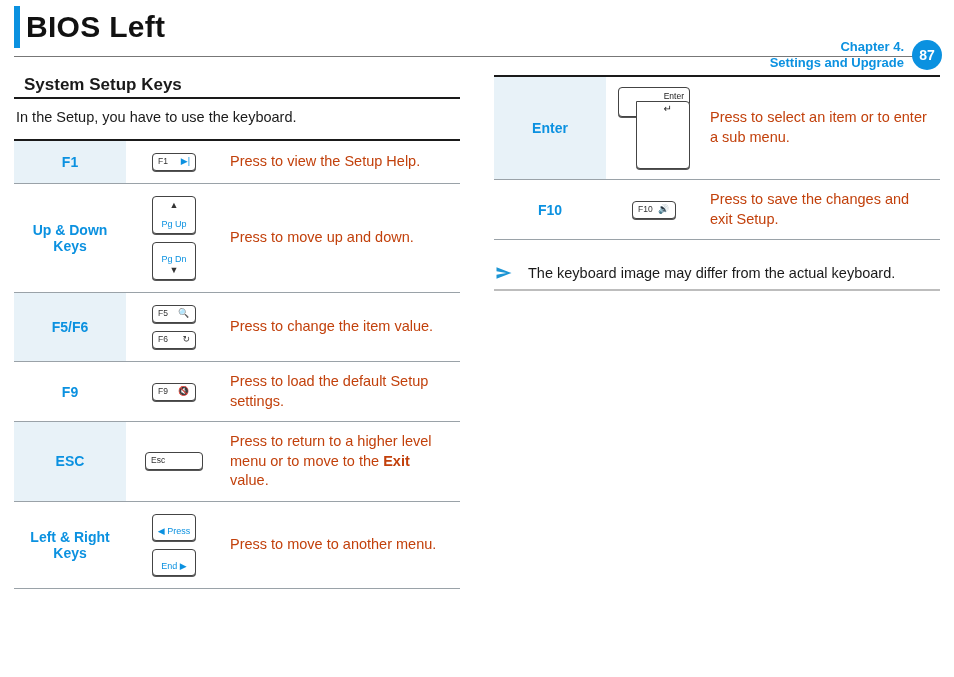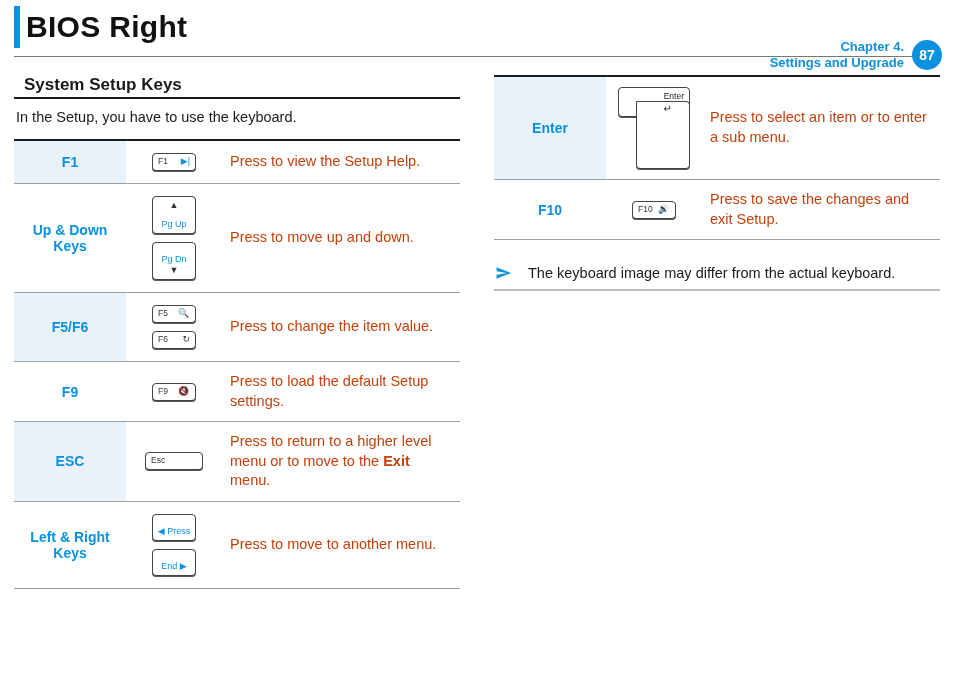--- a/index.html
+++ b/index.html
@@ -129,21 +129,21 @@
     margin-top:1px;
   }
   .bold { font-weight:700; }
   .thintop { height:2px; background:#1a1a1a; margin-bottom:0;}
 </style>
 </head>
 <body>
 
 <div class="header">
   <div class="title-wrap">
-    <span class="bios-title">BIOS Right</span>
+    <span class="bios-title">BIOS Left</span>
   </div>
   <div class="chapter">
     <div class="chapter-lines">
       <div>Chapter 4.</div>
       <div>Settings and Upgrade</div>
     </div>
     <div class="pagebadge">87</div>
   </div>
 </div>
 <div class="rule"></div>
@@ -216,21 +216,21 @@
       </tr>
 
       <tr>
         <td class="kcell1">ESC</td>
         <td class="kcell2">
           <span class="cap" style="min-width:58px;">
             <span class="lab">Esc</span>
           </span>
         </td>
         <td class="kcell3">
-          <span>Press to return to a higher level menu or to move to the </span><span class="bold">Exit</span><span> menu.</span>
+          <span>Press to return to a higher level menu or to move to the </span><span class="bold">Exit</span><span> value.</span>
         </td>
       </tr>
 
       <tr>
         <td class="kcell1">Left &amp; Right Keys</td>
         <td class="kcell2">
           <div class="cap-stack">
             <span class="cap">
               <span class="mid"><span>◀</span> <span>Press</span></span>
             </span>

